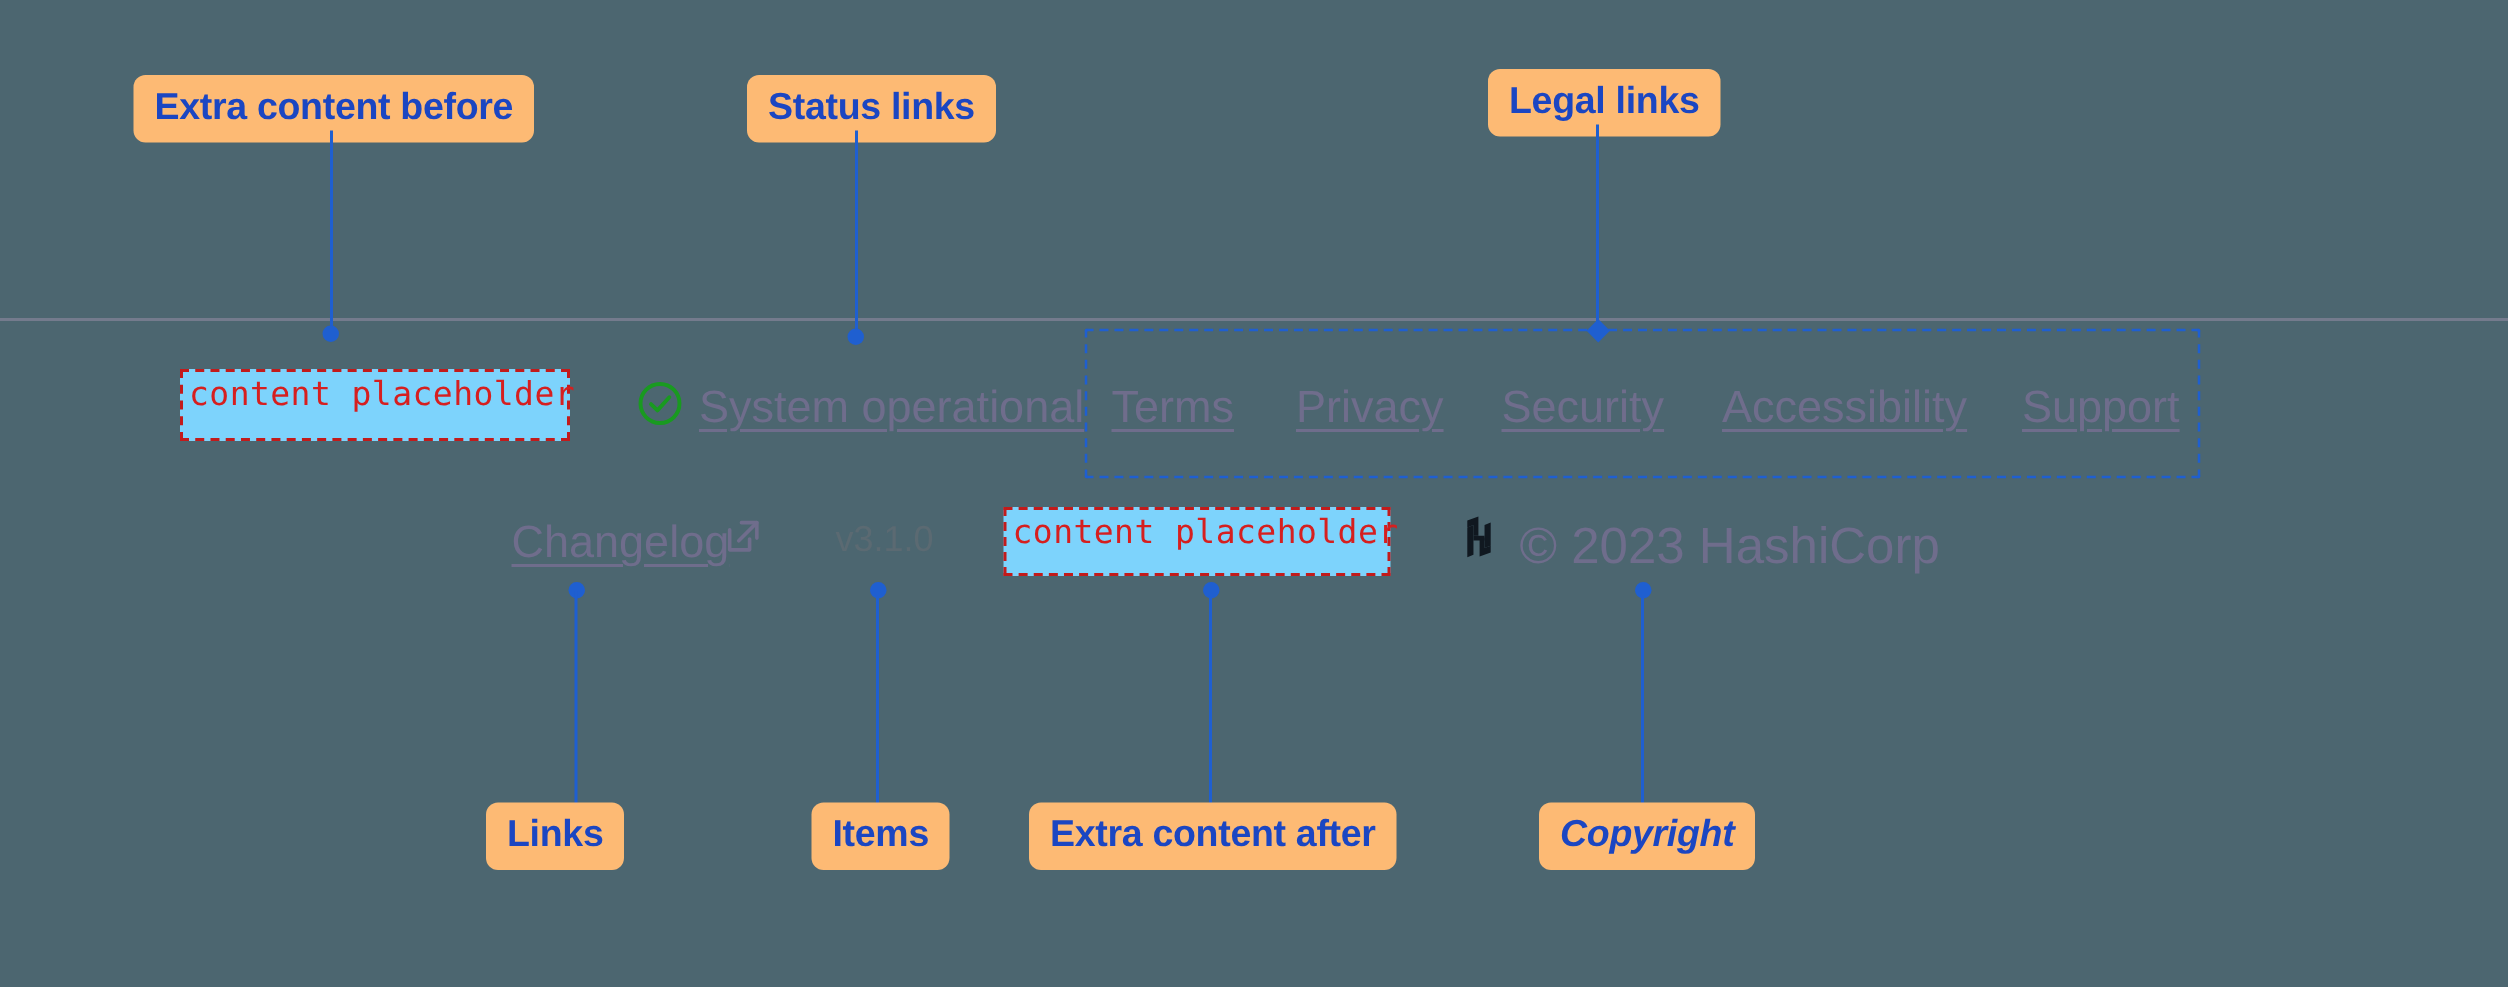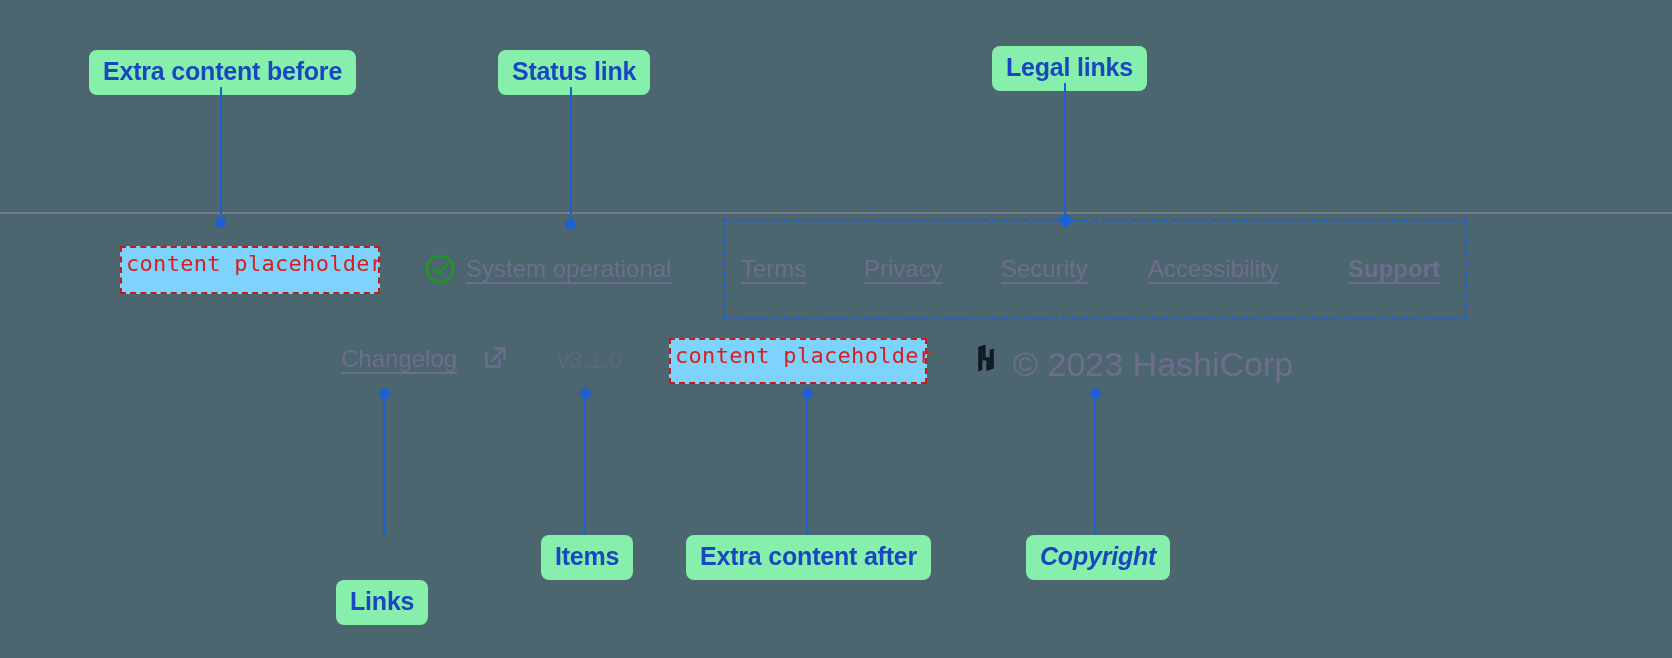--- a/index.html
+++ b/index.html
@@ -30,21 +30,21 @@
     left: 0;
     top: 212px;
     width: 1672px;
     height: 2px;
     background: rgba(150,140,165,0.55);
   }
 
   
   .anno-label {
     position: absolute;
-    background: #86efac;
+    background: #fdba74;
     color: #1b46c2;
     font-size: 25px;
     font-weight: 700;
     letter-spacing: -0.2px;
     border-radius: 8px;
     padding: 9px 14px 11px 14px;
     white-space: nowrap;
     line-height: 1;
     box-sizing: border-box;
   }
@@ -86,21 +86,21 @@
     padding: 5px 4px 12px 4px;
     white-space: nowrap;
     box-sizing: border-box;
     letter-spacing: 0.3px;
   }
 
   
   .footer-link {
     position: absolute;
     color: #6f6d8c;
-    font-size: 24px;
+    font-size: 30px;
     text-decoration: underline;
     text-underline-offset: 5px;
     text-decoration-thickness: 2px;
     white-space: nowrap;
     line-height: 1;
     cursor: pointer;
   }
   .footer-plain {
     position: absolute;
     color: #5b6a72;
@@ -152,21 +152,21 @@
 </svg>
 
 <a class="footer-link" style="left:466px; top:257px;">System operational</a>
 
 <div class="anno-box" style="left:723px; top:219px; width:744px; height:100px;"></div>
 
 <a class="footer-link" style="left:741px; top:257px;">Terms</a>
 <a class="footer-link" style="left:864px; top:257px;">Privacy</a>
 <a class="footer-link" style="left:1001px; top:257px;">Security</a>
 <a class="footer-link" style="left:1148px; top:257px;">Accessibility</a>
-<a class="footer-link" style="left:1348px; top:257px;font-weight:bold;">Support</a>
+<a class="footer-link" style="left:1348px; top:257px;">Support</a>
 
 <a class="footer-link" style="left:341px; top:347px;">Changelog</a>
 
 <svg id="changelog-external-icon" viewBox="0 0 24 24">
   <path d="M4.5 8.5 L4.5 19.5 L15.5 19.5 L15.5 13.5" fill="none" stroke="#6f6d8c" stroke-width="2" stroke-linecap="round" stroke-linejoin="round"></path>
   <path d="M11 4.5 L19.5 4.5 L19.5 13" fill="none" stroke="#6f6d8c" stroke-width="2" stroke-linecap="round" stroke-linejoin="round"></path>
   <path d="M19.5 4.5 L9.5 14.5" fill="none" stroke="#6f6d8c" stroke-width="2" stroke-linecap="round"></path>
 </svg>
 
 <div class="footer-plain" style="left:557px; top:348px;">v3.1.0</div>
@@ -180,31 +180,31 @@
   <path d="M22.8 4.4 L18.7 6.0 L18.7 21.4 L22.8 19.8 Z" fill="#101820"></path>
   <path d="M11.3 13.2 L18.7 13.2 L18.7 16.4 L11.3 16.4 Z" fill="#101820"></path>
 </svg>
 
 <div class="footer-muted" style="left:1013px; top:347px;">© 2023 HashiCorp</div>
 
 <div class="anno-label" style="left:89px; top:50px;">Extra content before</div>
 <div class="anno-line" style="left:220px; top:87px; height:136px;"></div>
 <div class="anno-dot" style="left:215px; top:217px;"></div>
 
-<div class="anno-label" style="left:498px; top:50px;">Status link</div>
+<div class="anno-label" style="left:498px; top:50px;">Status links</div>
 <div class="anno-line" style="left:570px; top:87px; height:139px;"></div>
 <div class="anno-dot" style="left:565px; top:219px;"></div>
 
 <div class="anno-label" style="left:992px; top:46px;">Legal links</div>
 <div class="anno-line" style="left:1064px; top:83px; height:139px;"></div>
 <div class="anno-diamond" style="left:1060px; top:215px;"></div>
 
 <div class="anno-dot" style="left:379px; top:388px;"></div>
 <div class="anno-line" style="left:383px; top:394px; height:142px;"></div>
-<div class="anno-label" style="left:336px; top:535px;margin-top:45px;">Links</div>
+<div class="anno-label" style="left:324px; top:535px;">Links</div>
 
 <div class="anno-dot" style="left:580px; top:388px;"></div>
 <div class="anno-line" style="left:584px; top:394px; height:142px;"></div>
 <div class="anno-label" style="left:541px; top:535px;text-align:center;">Items</div>
 
 <div class="anno-dot" style="left:802px; top:388px;"></div>
 <div class="anno-line" style="left:806px; top:394px; height:142px;"></div>
 <div class="anno-label" style="left:686px; top:535px;">Extra content after</div>
 
 <div class="anno-dot" style="left:1090px; top:388px;"></div>

